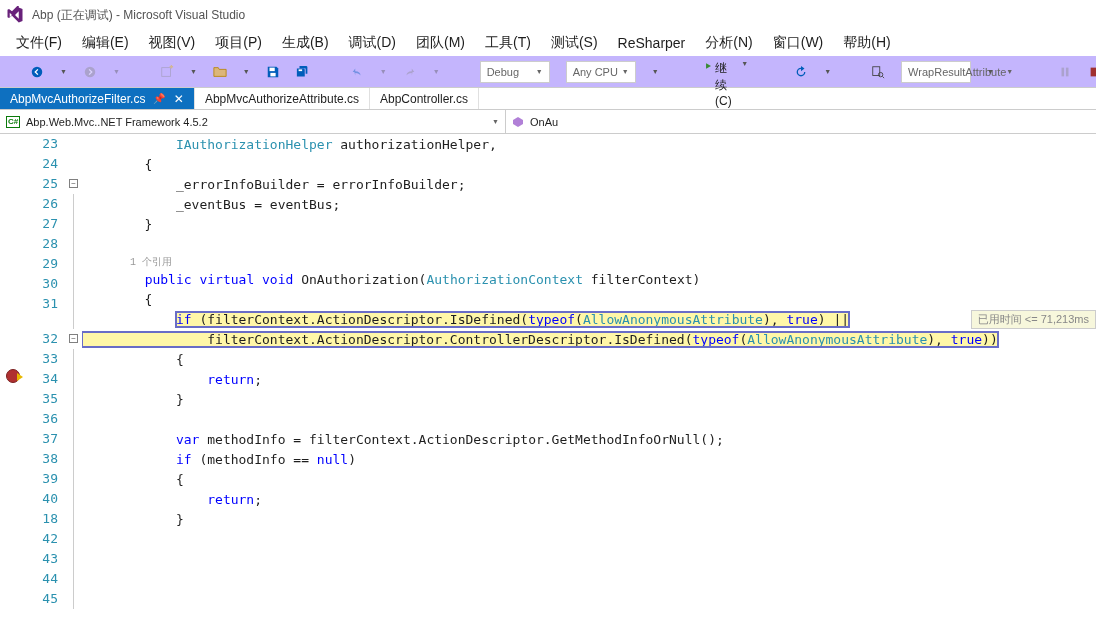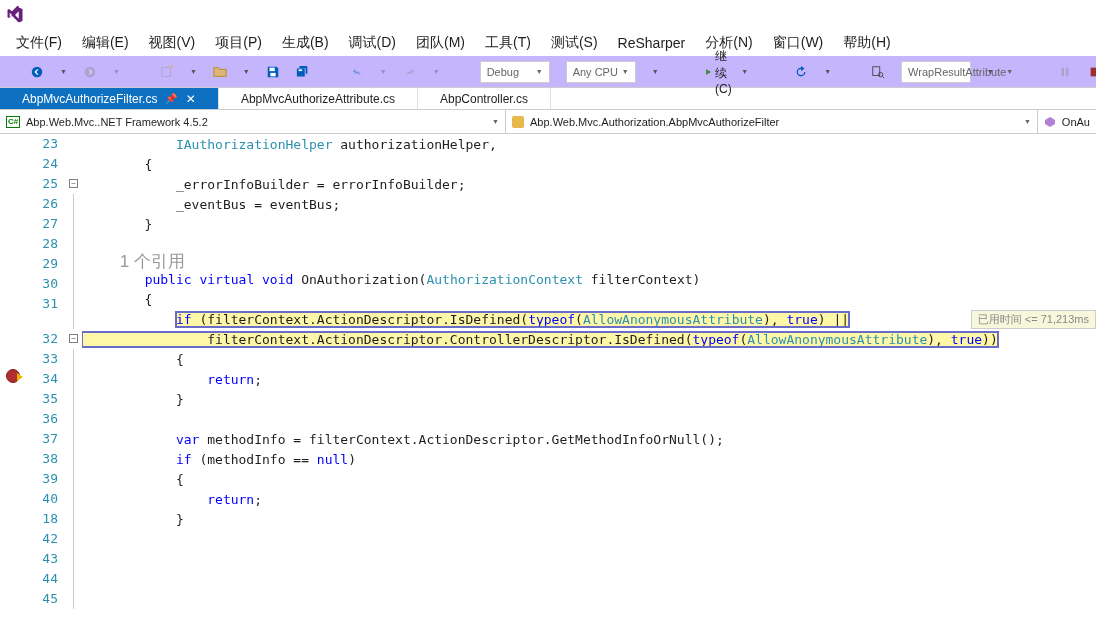--- a/index.html
+++ b/index.html
@@ -12,24 +12,24 @@
 .menu-bar { height: 26px; display: flex; align-items: center; padding: 0 6px; gap: 0; background: #fff; }
 .menu-bar .menu-item { padding: 4px 10px; font-size: 14px; color: #1e1e1e; cursor: pointer; }
 
 .toolbar { height: 32px; display: flex; align-items: center; padding: 0 6px; gap: 16px; background: #c4b5fd; border-bottom: 1px solid #ccc; }
 .tb-sep { width: 1px; height: 20px; background: #ccc; margin: 0 4px; }
 .tb-btn { width: 24px; height: 24px; display: flex; align-items: center; justify-content: center; cursor: pointer; border-radius: 2px; }
 .tb-btn svg { width: 14px; height: 14px; }
 .tb-drop { width: 10px; height: 24px; display: flex; align-items: center; justify-content: center; cursor: pointer; font-size: 7px; color: #555; }
 .tb-combo { height: 22px; border: 1px solid #ccc; background: #fff; display: flex; align-items: center; padding: 0 6px; font-size: 11px; color: #666; min-width: 70px; }
 .tb-combo .arrow { margin-left: auto; font-size: 7px; color: #666; }
-.tb-play { display:flex; align-items:center; height:24px; padding:0 6px; gap:4px; cursor:pointer; }
+.tb-play { display:flex; height:24px; padding:0 6px; gap:4px; cursor:pointer; }
 
 .tab-row { height: 22px; display: flex; align-items: stretch; background: #fff; border-bottom: 1px solid #ccc; }
-.tab { display: flex; align-items: center; padding: 0 22px; font-size: 12px; border-right: 1px solid #e0e0e0; gap: 8px; cursor:pointer; }
+.tab { display: flex; align-items: center; padding: 0 10px; font-size: 12px; border-right: 1px solid #e0e0e0; gap: 8px; cursor:pointer; }
 .tab.active { background: #0e70c0; color: #fff; }
 .tab .pin { font-size: 10px; }
 .tab .close { font-size: 12px; }
 
 .nav-row { height: 24px; display: flex; align-items: center; border-bottom: 1px solid #ccc; }
 .nav-combo { flex: 1; display: flex; align-items: center; height: 100%; padding: 0 6px; gap: 6px; font-size: 11px; border-right: 1px solid #ccc; }
 .nav-combo .arrow { margin-left: auto; font-size: 7px; color: #666; }
 .cs-icon { width:14px; height:12px; background:#fff; border:1px solid #0a7a0a; display:inline-flex; align-items:center; justify-content:center; font-size:8px; color:#0a7a0a; font-weight:bold; }
 .cls-icon { width:12px; height:12px; background:#e8b84a; border-radius:2px; display:inline-block; }
 .meth-icon { width:12px; height:12px; display:inline-block; }
@@ -38,35 +38,36 @@
 .margin-col { width: 32px; background: #fff; display:flex; flex-direction:column; }
 .gutter { width: 36px; background: #fff; text-align: right; padding-right: 10px; }
 .fold-col { width: 14px; background: #fff; }
 .code-area { flex: 1; background: #fff; position: relative; font-family: Consolas, monospace; font-size: 13px; overflow:hidden;text-align:center; }
 .code-line { height: 20px; display: flex; align-items: center; }
 .ln { color: #2b91af; font-family: Consolas,monospace; font-size:13px; height:20px; line-height:20px; }
 .fold-box { width:9px; height:9px; border:1px solid #808080; display:inline-flex; align-items:center; justify-content:center; font-size:8px; line-height:8px; color:#555; margin-top:5px; margin-left:1px; }
 .code-text { white-space: pre; }
 .kw { color: #0000ff; }
 .type { color: #2b91af; }
-.comment { color: #999; font-size: 17px; font-family:Liberation Sans, sans-serif; }
+.comment { color: #999; font-size: 10px; font-family:Liberation Mono, monospace; }
 .hl-yellow { background: #fff7a8; }
 .hl-border { outline: 2px solid #696dc7; outline-offset: -1px; }
 .debug-tip { position:absolute; right:0; background:#f7f7dc; border:1px solid #ccc; padding:1px 6px; font-size:11px; color:#888; font-family:"Microsoft YaHei","Segoe UI",sans-serif; }
 .break-ind { width:14px; height:14px; border-radius:50%; background:#b03030; border:1px solid #7a1f1f; display:inline-block; margin-left:6px; }
 .break-arrow { position:relative; }
 .break-arrow::after { content:""; position:absolute; left:10px; top:3px; width:0;height:0; border-left:6px solid #e8b800; border-top:4px solid transparent; border-bottom:4px solid transparent; }
 </style>
 </head>
 <body>
 
 <div class="title-bar">
   <svg class="vs-icon" viewBox="0 0 24 24">
       <path fill="#68217a" d="M17 2l5 2v16l-5 2-9-9-4 3-2-1V5l2-1 4 3 9-9zM5 9v6l3-3-3-3zm12 8V7l-5 5 5 5z"></path>
     </svg>
+  <span class="title">Abp (正在调试) - Microsoft Visual Studio</span>
 </div>
 
 <div class="menu-bar">
   <span class="menu-item">文件(F)</span>
   <span class="menu-item">编辑(E)</span>
   <span class="menu-item">视图(V)</span>
   <span class="menu-item">项目(P)</span>
   <span class="menu-item">生成(B)</span>
   <span class="menu-item">调试(D)</span>
   <span class="menu-item">团队(M)</span>
@@ -204,25 +205,20 @@
   </div>
   <div class="tab">
     <span>AbpController.cs</span>
   </div>
 </div>
 
 <div class="nav-row">
   <div class="nav-combo" style="flex:0 0 506px">
     <span class="cs-icon">C#</span>
     <span>Abp.Web.Mvc..NET Framework 4.5.2</span>
-    <span class="arrow">▼</span>
-  </div>
-  <div class="nav-combo" style="flex:1">
-    <span class="cls-icon"></span>
-    <span>Abp.Web.Mvc.Authorization.AbpMvcAuthorizeFilter</span>
     <span class="arrow">▼</span>
   </div>
   <div class="nav-combo" style="flex:0 0 58px;border-right:none">
     <svg class="meth-icon" viewBox="0 0 12 12">
         <path d="M6 1l5 3v4l-5 3-5-3V4z" fill="#b180d7"></path>
       </svg>
     <span>OnAu</span>
   </div>
 </div>
 

